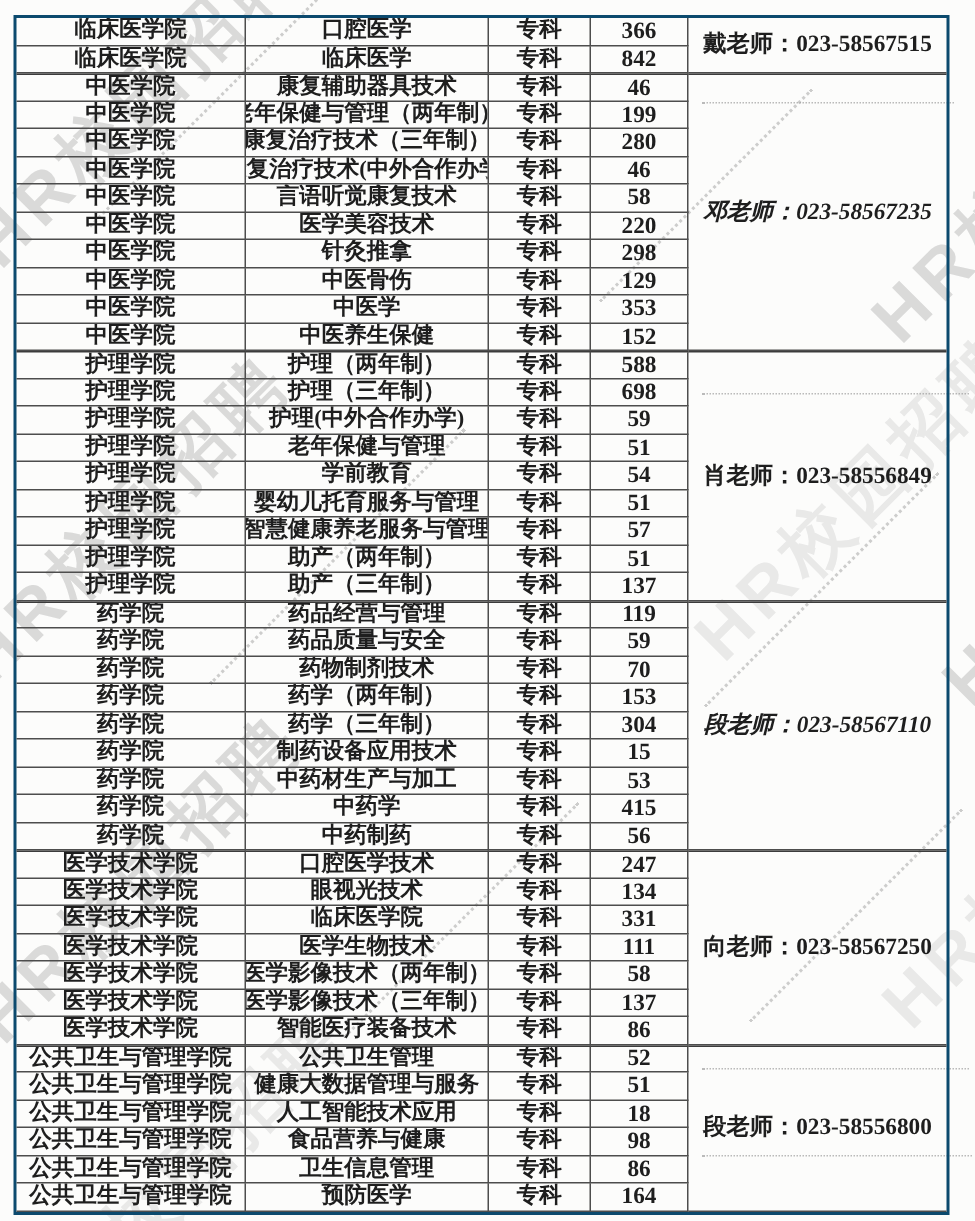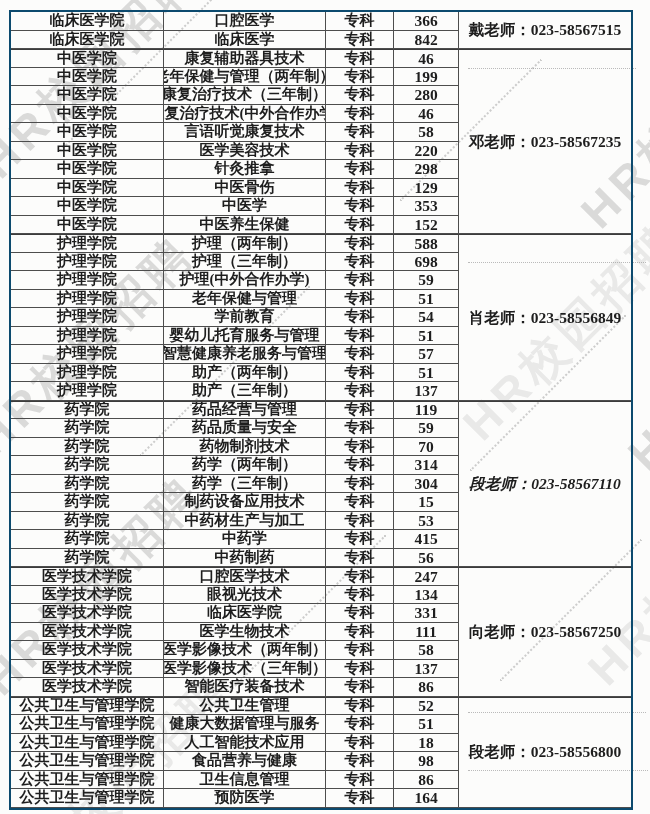--- a/index.html
+++ b/index.html
@@ -82,21 +82,21 @@
 
   <div class="hline" style="left:468px; top:68px;  width:168px;"></div>
   <div class="hline" style="left:468px; top:262px; width:178px;"></div>
   <div class="hline" style="left:468px; top:712px; width:178px;"></div>
   <div class="hline" style="left:468px; top:770px; width:180px;"></div>
 </div>
 
 <div class="table" id="enrollment-table">
     <div class="row"><div class="cell college">临床医学院</div><div class="cell major">口腔医学</div><div class="cell level">专科</div><div class="cell count">366</div><div class="cell contact" style="grid-row: span 2;">戴老师：023-58567515</div></div>
     <div class="row"><div class="cell college">临床医学院</div><div class="cell major">临床医学</div><div class="cell level">专科</div><div class="cell count">842</div></div>
-    <div class="row"><div class="cell college group-start">中医学院</div><div class="cell major group-start">康复辅助器具技术</div><div class="cell level group-start">专科</div><div class="cell count group-start">46</div><div class="cell contact group-start" style="grid-row: span 10;">邓老师：023-58567235</div></div>
+    <div class="row"><div class="cell college group-start">中医学院</div><div class="cell major group-start">康复辅助器具技术</div><div class="cell level group-start">专科</div><div class="cell count group-start">46</div><div class="cell contact group-start" style="grid-row: span 10; font-style: italic;">邓老师：023-58567235</div></div>
     <div class="row"><div class="cell college">中医学院</div><div class="cell major">老年保健与管理（两年制）</div><div class="cell level">专科</div><div class="cell count">199</div></div>
     <div class="row"><div class="cell college">中医学院</div><div class="cell major">康复治疗技术（三年制）</div><div class="cell level">专科</div><div class="cell count">280</div></div>
     <div class="row"><div class="cell college">中医学院</div><div class="cell major">康复治疗技术(中外合作办学)</div><div class="cell level">专科</div><div class="cell count">46</div></div>
     <div class="row"><div class="cell college">中医学院</div><div class="cell major">言语听觉康复技术</div><div class="cell level">专科</div><div class="cell count">58</div></div>
     <div class="row"><div class="cell college">中医学院</div><div class="cell major">医学美容技术</div><div class="cell level">专科</div><div class="cell count">220</div></div>
     <div class="row"><div class="cell college">中医学院</div><div class="cell major">针灸推拿</div><div class="cell level">专科</div><div class="cell count">298</div></div>
     <div class="row"><div class="cell college">中医学院</div><div class="cell major">中医骨伤</div><div class="cell level">专科</div><div class="cell count">129</div></div>
     <div class="row"><div class="cell college">中医学院</div><div class="cell major">中医学</div><div class="cell level">专科</div><div class="cell count">353</div></div>
     <div class="row"><div class="cell college">中医学院</div><div class="cell major">中医养生保健</div><div class="cell level">专科</div><div class="cell count">152</div></div>
     <div class="row"><div class="cell college group-start">护理学院</div><div class="cell major group-start">护理（两年制）</div><div class="cell level group-start">专科</div><div class="cell count group-start">588</div><div class="cell contact group-start" style="grid-row: span 9;">肖老师：023-58556849</div></div>
@@ -104,21 +104,21 @@
     <div class="row"><div class="cell college">护理学院</div><div class="cell major">护理(中外合作办学)</div><div class="cell level">专科</div><div class="cell count">59</div></div>
     <div class="row"><div class="cell college">护理学院</div><div class="cell major">老年保健与管理</div><div class="cell level">专科</div><div class="cell count">51</div></div>
     <div class="row"><div class="cell college">护理学院</div><div class="cell major">学前教育</div><div class="cell level">专科</div><div class="cell count">54</div></div>
     <div class="row"><div class="cell college">护理学院</div><div class="cell major">婴幼儿托育服务与管理</div><div class="cell level">专科</div><div class="cell count">51</div></div>
     <div class="row"><div class="cell college">护理学院</div><div class="cell major">智慧健康养老服务与管理</div><div class="cell level">专科</div><div class="cell count">57</div></div>
     <div class="row"><div class="cell college">护理学院</div><div class="cell major">助产（两年制）</div><div class="cell level">专科</div><div class="cell count">51</div></div>
     <div class="row"><div class="cell college">护理学院</div><div class="cell major">助产（三年制）</div><div class="cell level">专科</div><div class="cell count">137</div></div>
     <div class="row"><div class="cell college group-start">药学院</div><div class="cell major group-start">药品经营与管理</div><div class="cell level group-start">专科</div><div class="cell count group-start">119</div><div class="cell contact group-start" style="grid-row: span 9; font-style: italic;">段老师：023-58567110</div></div>
     <div class="row"><div class="cell college">药学院</div><div class="cell major">药品质量与安全</div><div class="cell level">专科</div><div class="cell count">59</div></div>
     <div class="row"><div class="cell college">药学院</div><div class="cell major">药物制剂技术</div><div class="cell level">专科</div><div class="cell count">70</div></div>
-    <div class="row"><div class="cell college">药学院</div><div class="cell major">药学（两年制）</div><div class="cell level">专科</div><div class="cell count">314</div></div>
+    <div class="row"><div class="cell college">药学院</div><div class="cell major">药学（两年制）</div><div class="cell level">专科</div><div class="cell count">153</div></div>
     <div class="row"><div class="cell college">药学院</div><div class="cell major">药学（三年制）</div><div class="cell level">专科</div><div class="cell count">304</div></div>
     <div class="row"><div class="cell college">药学院</div><div class="cell major">制药设备应用技术</div><div class="cell level">专科</div><div class="cell count">15</div></div>
     <div class="row"><div class="cell college">药学院</div><div class="cell major">中药材生产与加工</div><div class="cell level">专科</div><div class="cell count">53</div></div>
     <div class="row"><div class="cell college">药学院</div><div class="cell major">中药学</div><div class="cell level">专科</div><div class="cell count">415</div></div>
     <div class="row"><div class="cell college">药学院</div><div class="cell major">中药制药</div><div class="cell level">专科</div><div class="cell count">56</div></div>
     <div class="row"><div class="cell college group-start">医学技术学院</div><div class="cell major group-start">口腔医学技术</div><div class="cell level group-start">专科</div><div class="cell count group-start">247</div><div class="cell contact group-start" style="grid-row: span 7;">向老师：023-58567250</div></div>
     <div class="row"><div class="cell college">医学技术学院</div><div class="cell major">眼视光技术</div><div class="cell level">专科</div><div class="cell count">134</div></div>
     <div class="row"><div class="cell college">医学技术学院</div><div class="cell major">临床医学院</div><div class="cell level">专科</div><div class="cell count">331</div></div>
     <div class="row"><div class="cell college">医学技术学院</div><div class="cell major">医学生物技术</div><div class="cell level">专科</div><div class="cell count">111</div></div>
     <div class="row"><div class="cell college">医学技术学院</div><div class="cell major">医学影像技术（两年制）</div><div class="cell level">专科</div><div class="cell count">58</div></div>

